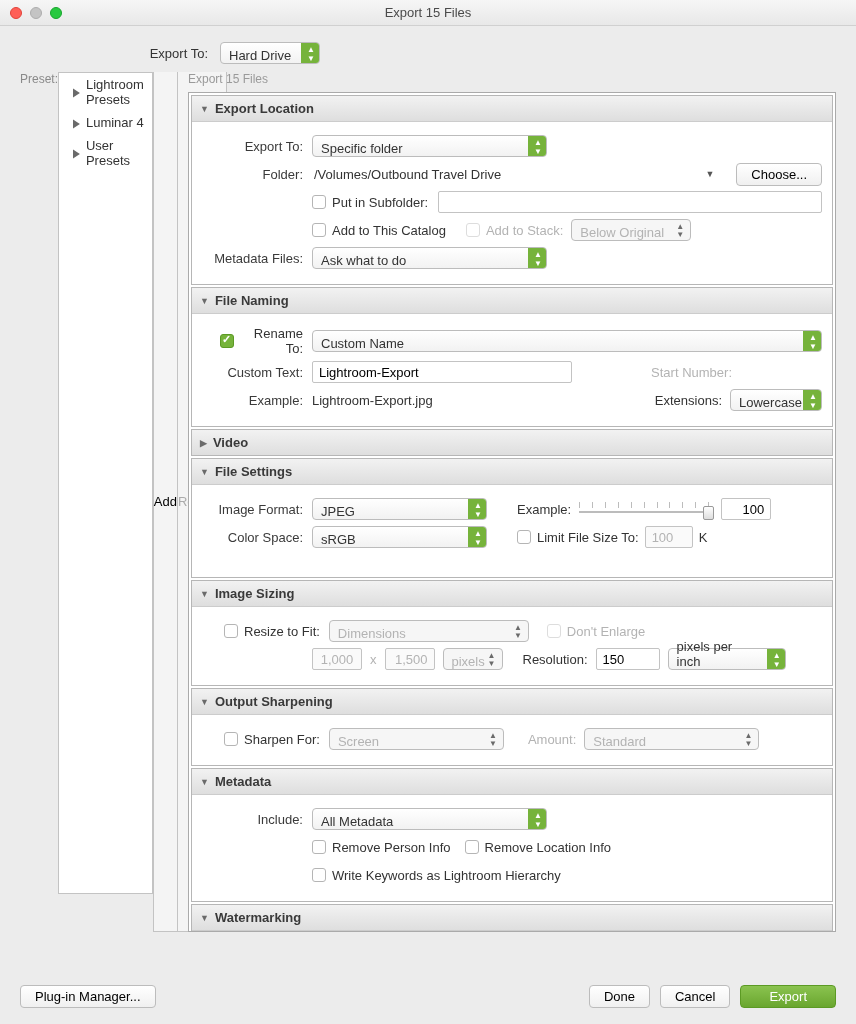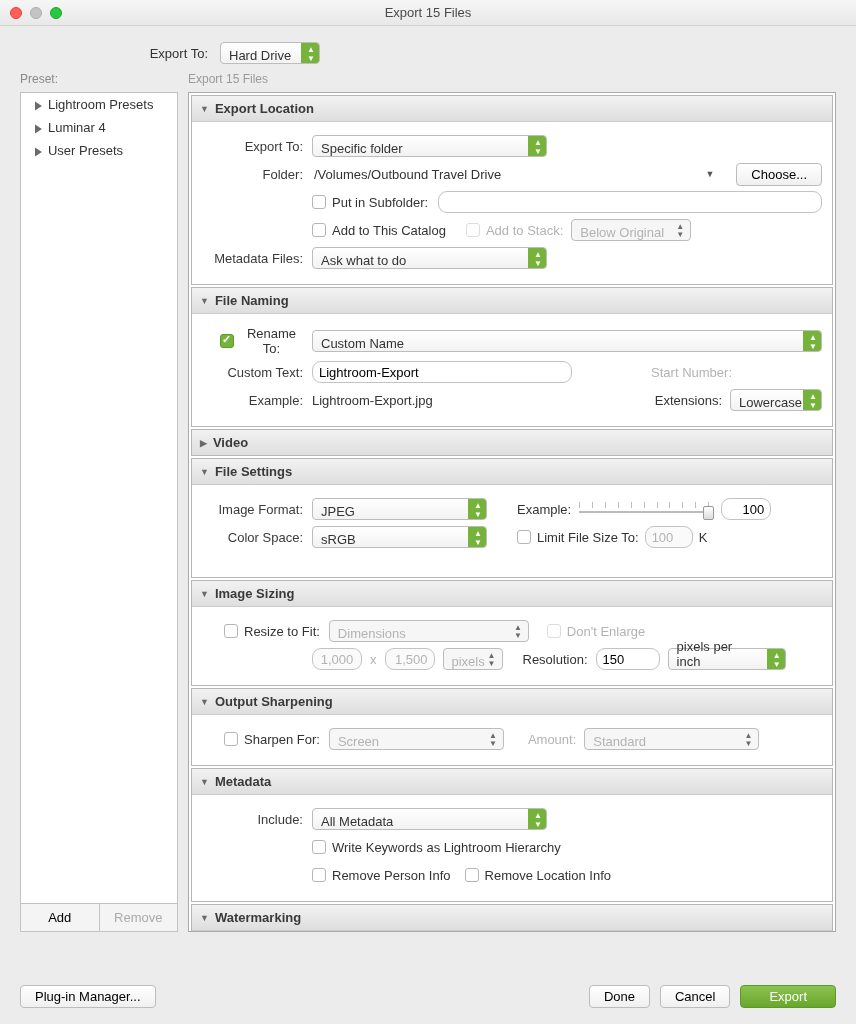--- a/index.html
+++ b/index.html
@@ -24,21 +24,21 @@
 .traffic span { width: 12px; height: 12px; border-radius: 50%; display:block; }
 .tl-close { background:#ff5f57; border:1px solid #e24238; }
 .tl-min { background:#c4c4c4; border:1px solid #adadad; }
 .tl-max { background:#28c940; border:1px solid #17a62c; }
 .titlebar .title { position:absolute; left:0; right:0; text-align:center; font-size:13px; color:#4a4a4a; }
 
 .topbar { padding: 16px 20px 8px; display:flex; align-items:center; }
 .topbar-label { font-size:13px; text-align:right; width:200px; padding-right:12px; }
 
 .content { display:flex; padding: 0 20px 10px; gap: 10px; }
-.left-col { width: 158px; display:flex; flex-direction:column; }
+.left-col { width: 158px; display:flex; flex-direction:row; }
 .preset-label { color:#8a8a8a; font-size:12px; padding-bottom:6px; }
 .preset-box {
   background:#fff; border:1px solid #c3c3c3; flex:1; border-radius:0;
   height: 822px;
 }
 .preset-item { padding:4px 8px 4px 14px; display:flex; align-items:center; gap:6px; cursor:default; }
 .preset-item .tri { font-size:9px; color:#6a6a6a; transform:scaleY(1.3); }
 .preset-buttons { display:flex; border:1px solid #c3c3c3; border-top:none; background:#f4f4f4;justify-content:flex-end;}
 .preset-buttons button { flex:1; border:none; background:transparent; font-size:13px; padding:6px 0; }
 .preset-buttons button + button { border-left:1px solid #c3c3c3; color:#aaa; }
@@ -68,21 +68,21 @@
 .select.green-cap::after {
   content:""; position:absolute; right:0; top:0; width:18px; height:100%;
   background:#76b33b; border-radius:0 3px 3px 0;
 }
 .select.green-cap .chev { position:absolute; right:4px; top:2px; color:#fff; font-size:8px; line-height:9px; z-index:1; }
 .select.plain { padding-right:8px; }
 .select.plain .chev { position:absolute; right:6px; top:3px; color:#6a6a6a; font-size:8px; line-height:8px; }
 .select.disabled { color:#b3b3b3; background:#f6f6f6; }
 
 .input {
-  border:1px solid #c3c3c3; border-radius:9px; height:22px; padding:0 6px; font-size:13px; background:#fff;
+  border:1px solid #c3c3c3; border-radius:2px; height:22px; padding:0 6px; font-size:13px; background:#fff;
 }
 .input.disabled { color:#b3b3b3; background:#fafafa; }
 
 .chk { width:14px; height:14px; border:1px solid #b5b5b5; border-radius:3px; background:#fff; display:inline-block; margin-right:6px; position:relative; flex-shrink:0; }
 .chk.checked { background:#76b33b; border-color:#5c9a24; }
 .chk.checked::after { content:"✓"; color:#fff; font-size:11px; position:absolute; left:1px; top:-2px; font-weight:bold; }
 .chk.disabled { border-color:#ddd; }
 
 .btn {
   border:1px solid #bcbcbc; border-radius:4px; background:linear-gradient(#fff,#f0f0f0);
@@ -202,21 +202,21 @@
       </div>
 
       <div class="panel">
         <div class="panel-header">
             <span class="tri">▼</span>
             <span>File Naming</span>
           </div>
         <div class="panel-body">
           <div class="row">
             <span class="chk checked" style="margin-left:18px"></span>
-            <span style="width:72px; text-align:center; padding-right:9px">Rename To:</span>
+            <span style="width:72px; text-align:right; padding-right:9px">Rename To:</span>
             <div class="select green-cap" style="flex:1">
                 <span>Custom Name</span>
                 <span class="chev">▲<br>▼</span>
               </div>
           </div>
           <div class="row">
             <div class="lbl">Custom Text:</div>
             <input class="input" style="width: 260px;" value="Lightroom-Export">
             <span class="disabled" style="margin-left:auto; padding-right:90px">Start Number:</span>
           </div>
@@ -353,29 +353,29 @@
           <div class="row">
             <div class="lbl">Include:</div>
             <div class="select green-cap" style="width:235px">
                 <span>All Metadata</span>
                 <span class="chev">▲<br>▼</span>
               </div>
           </div>
           <div class="row">
             <div class="lbl"></div>
             <span class="chk"></span>
-            <span>Write Keywords as Lightroom Hierarchy</span>
-          </div>
-          <div class="row">
-            <div class="lbl"></div>
-            <span class="chk"></span>
             <span>Remove Person Info</span>
             <span style="width:14px"></span>
             <span class="chk"></span>
             <span>Remove Location Info</span>
+          </div>
+          <div class="row">
+            <div class="lbl"></div>
+            <span class="chk"></span>
+            <span>Write Keywords as Lightroom Hierarchy</span>
           </div>
         </div>
       </div>
 
       <div class="panel">
         <div class="panel-header">
             <span class="tri">▼</span>
             <span>Watermarking</span>
           </div>
         <div class="panel-body">

